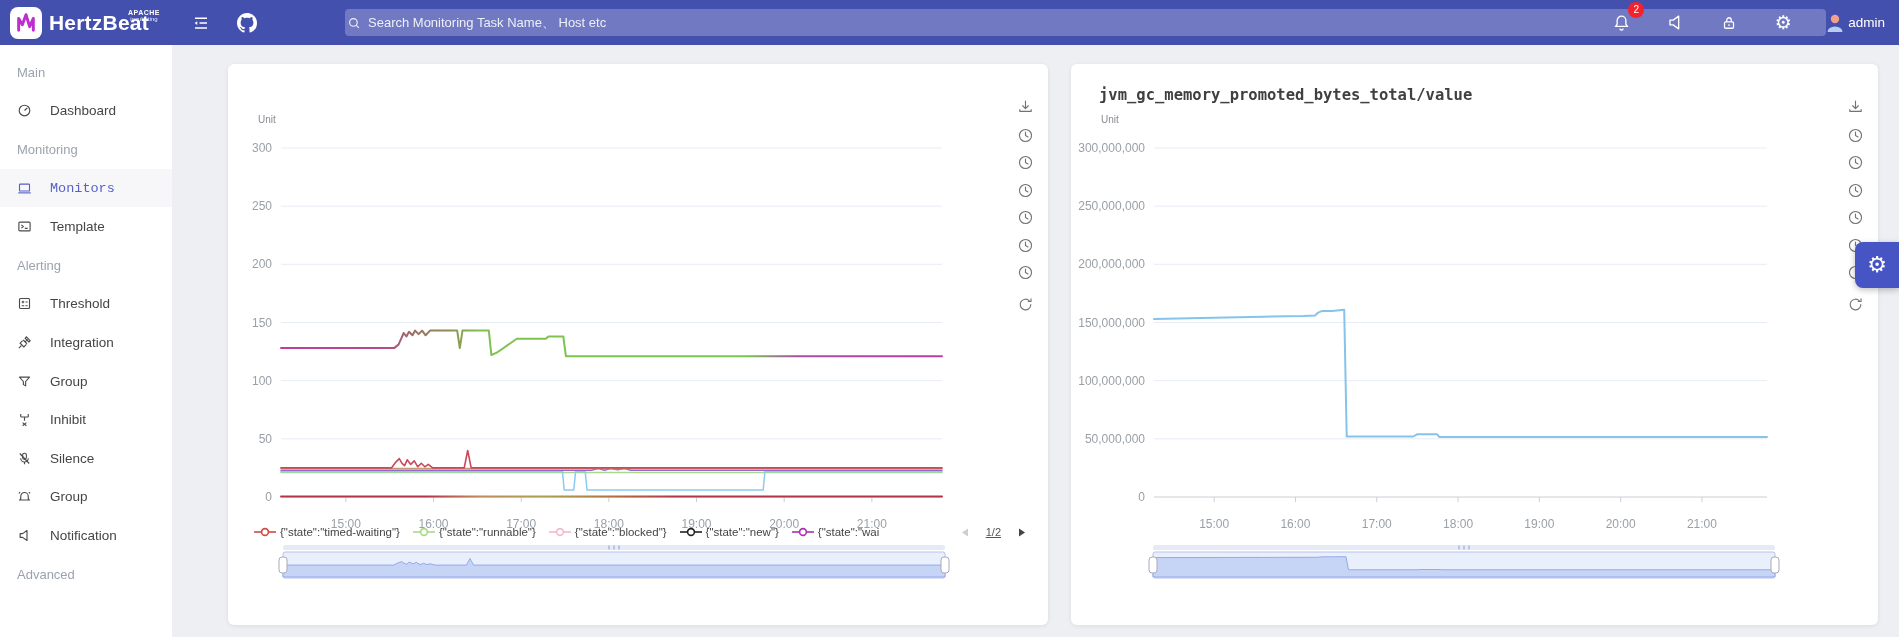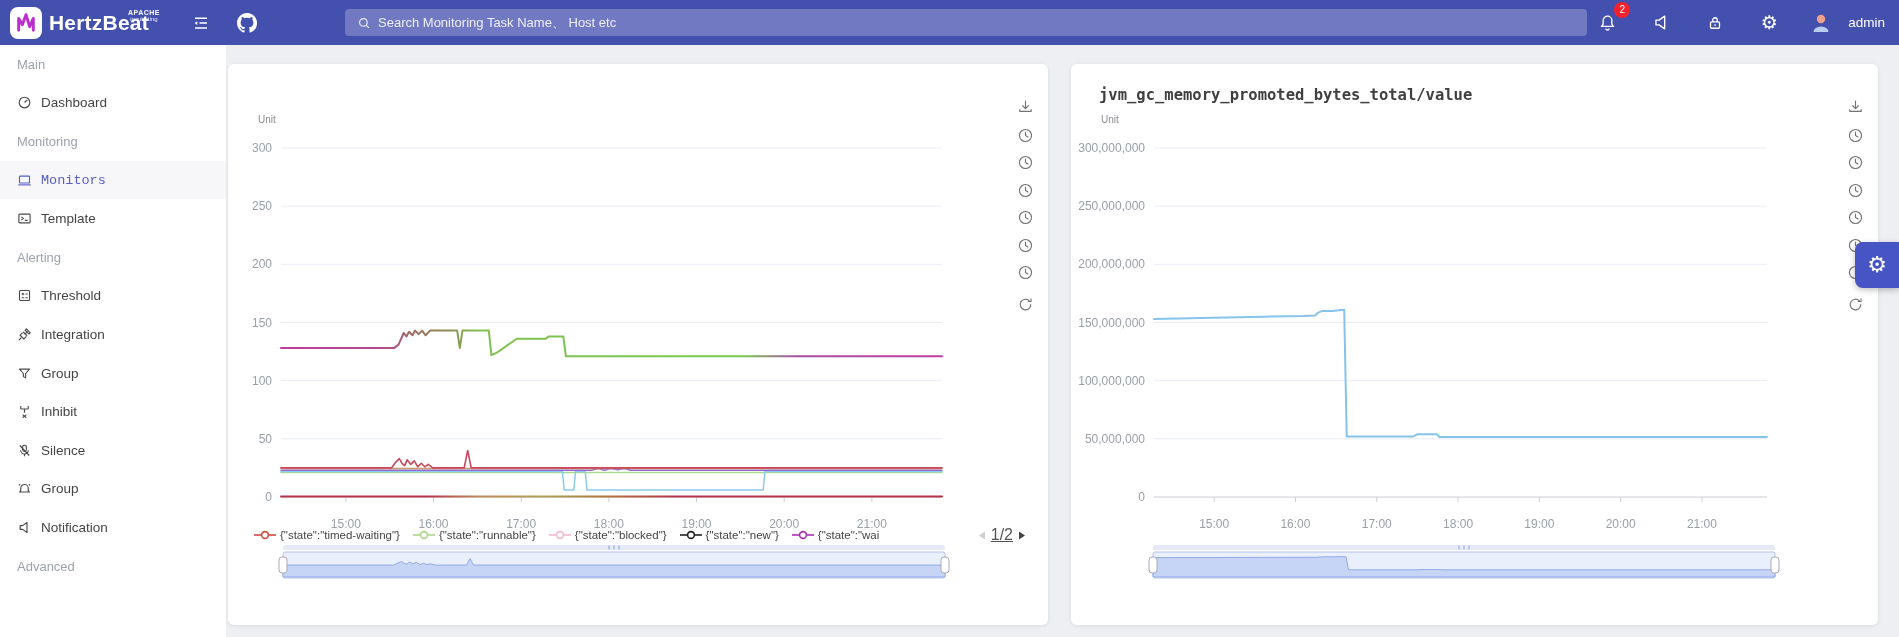--- a/index.html
+++ b/index.html
@@ -9,52 +9,52 @@
   .topbar { position:absolute; left:0; top:0; width:1899px; height:45px; background:#4450ae; display:flex; align-items:center; z-index:30; }
   .brand { position:relative; display:flex; align-items:center; margin-left:10px; height:34px; }
   .logo-box { width:32px; height:32px; background:#ffffff; border-radius:8px; display:flex; align-items:center; justify-content:center; }
   .brand-name { color:#fff; font-size:21px; font-weight:bold; margin-left:7px; letter-spacing:0.2px; }
   .apache-tag { position:absolute; top:3px; left:118px; text-align:center; line-height:1; }
   .apache-tag .l1 { color:#fff; font-size:7px; font-weight:bold; letter-spacing:0.5px; display:block; }
   .apache-tag .l2 { color:#e6e9ff; font-size:6px; display:block; }
   .tb-icon { color:#fff; display:inline-flex; align-items:center; justify-content:center; width:28px; height:28px; cursor:pointer; }
   .menu-fold { margin-left:38px; }
   .github { margin-left:18px; }
-  .search-wrap { position:absolute; left:345px; top:9px; width:1242px; height:27px; background:rgba(255,255,255,0.24); border-radius:4px; display:flex; align-items:center; padding:0 12px; }
+  .search-wrap { position:absolute; left:345px; top:9px; width:1481px; height:27px; background:rgba(255,255,255,0.24); border-radius:4px; display:flex; align-items:center; padding:0 2px; }
   .search-wrap svg { flex:0 0 auto; }
   .search-input { flex:1; background:transparent; border:none; outline:none; color:#fff; font-size:13px; margin-left:7px; font-family:"Liberation Sans",sans-serif; }
   .search-input::placeholder { color:rgba(255,255,255,0.88); }
   .tb-right { position:absolute; right:14px; top:0; height:45px; display:flex; align-items:center; gap:26px; }
   .bell-wrap { position:relative; }
   .badge { position:absolute; top:-7px; right:-9px; min-width:16px; height:16px; border-radius:8px; background:#f5222d; color:#fff; font-size:10px; display:flex; align-items:center; justify-content:center; padding:0 4px; }
-  .user-wrap { display:flex; align-items:center; gap:15px; color:#fff; font-size:13.5px; cursor:pointer; }
+  .user-wrap { display:flex; align-items:center; gap:1px; color:#fff; font-size:13.5px; cursor:pointer; }
   .gear-glyph { font-size:19px; color:#fff; line-height:1; }
 
   
-  .sidebar { position:absolute; left:0; top:45px; width:226px; height:592px; background:#ffffff; z-index:20; }
+  .sidebar { position:absolute; left:0; top:45px; width:172px; height:592px; background:#ffffff; z-index:20; padding-top:8px; }
   .side-group { height:38.6px; display:flex; align-items:center; padding-left:17px; color:#9ba3ad; font-size:13px; }
-  .side-item { height:38.6px; display:flex; align-items:center; padding-left:17px; gap:9px; color:#454545; font-size:13.5px; cursor:pointer; }
+  .side-item { height:38.6px; display:flex; align-items:center; padding-left:17px; gap:18px; color:#454545; font-size:13.5px; cursor:pointer; }
   .side-item svg { color:#4a4a4a; }
   .side-item.active { background:#f7f7f9; color:#5560c8;font-family:Liberation Mono, monospace; }
   .side-item.active svg { color:#5560c8; }
 
   
   .content { position:absolute; left:195px; top:45px; width:1704px; height:592px; background:#edeff3; }
   .card { position:absolute; top:19px; height:561px; background:#fff; border-radius:6px; box-shadow:0 1px 4px rgba(0,0,0,0.08); }
   .card0 { left:33px; width:820px; }
   .card1 { left:876px; width:807px; }
   .card-title { position:absolute; left:28px; top:22px; font-family:"DejaVu Sans Mono",monospace; font-weight:bold; font-size:15.5px; color:#404040; }
   .unit-label { position:absolute; left:30px; top:50px; font-size:10px; color:#8b8b92; }
   .chart-svg { position:absolute; left:0; top:0; }
   .actions { position:absolute; right:12px; top:30px; width:22px; display:flex; flex-direction:column; align-items:center; }
   .actions .act { height:27.5px; display:flex; align-items:center; justify-content:center; color:#737373; cursor:pointer; }
   .actions .act.refresh { margin-top:4px; }
   .legend-row { position:absolute; left:26px; right:22px; top:462px; display:flex; align-items:center; gap:13px; font-size:11.5px; color:#444; }
   .legend-item { display:flex; align-items:center; gap:4px; white-space:nowrap; cursor:pointer; }
-  .legend-pager { margin-left:auto; display:flex; align-items:center; gap:5px; font-size:16px; color:#555;text-decoration:underline; }
+  .legend-pager { margin-left:auto; display:flex; align-items:center; gap:17px; font-size:11px; color:#555;text-decoration:underline; }
   .pager-btn { cursor:pointer; display:inline-flex; }
 
   
   .float-gear { position:absolute; right:0; top:242px; width:44px; height:46px; background:#4754c4; border-radius:8px 0 0 8px; display:flex; align-items:center; justify-content:center; cursor:pointer; box-shadow:0 2px 6px rgba(0,0,0,0.25); z-index:40; }
   .float-gear span { color:#fff; font-size:22px; line-height:1; }
 </style>
 </head>
 <body>
 
 <div class="topbar">

